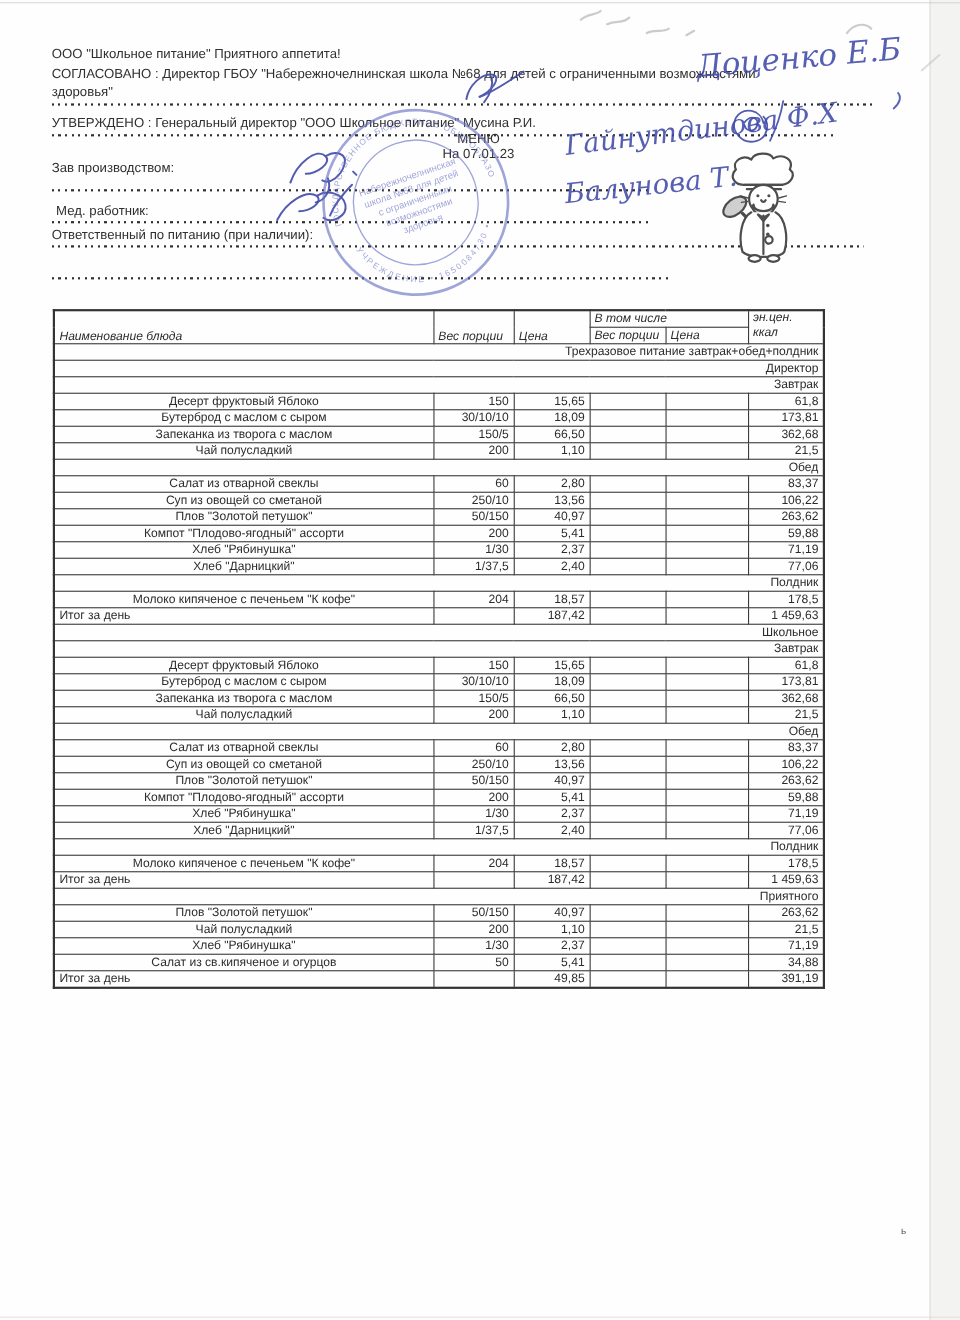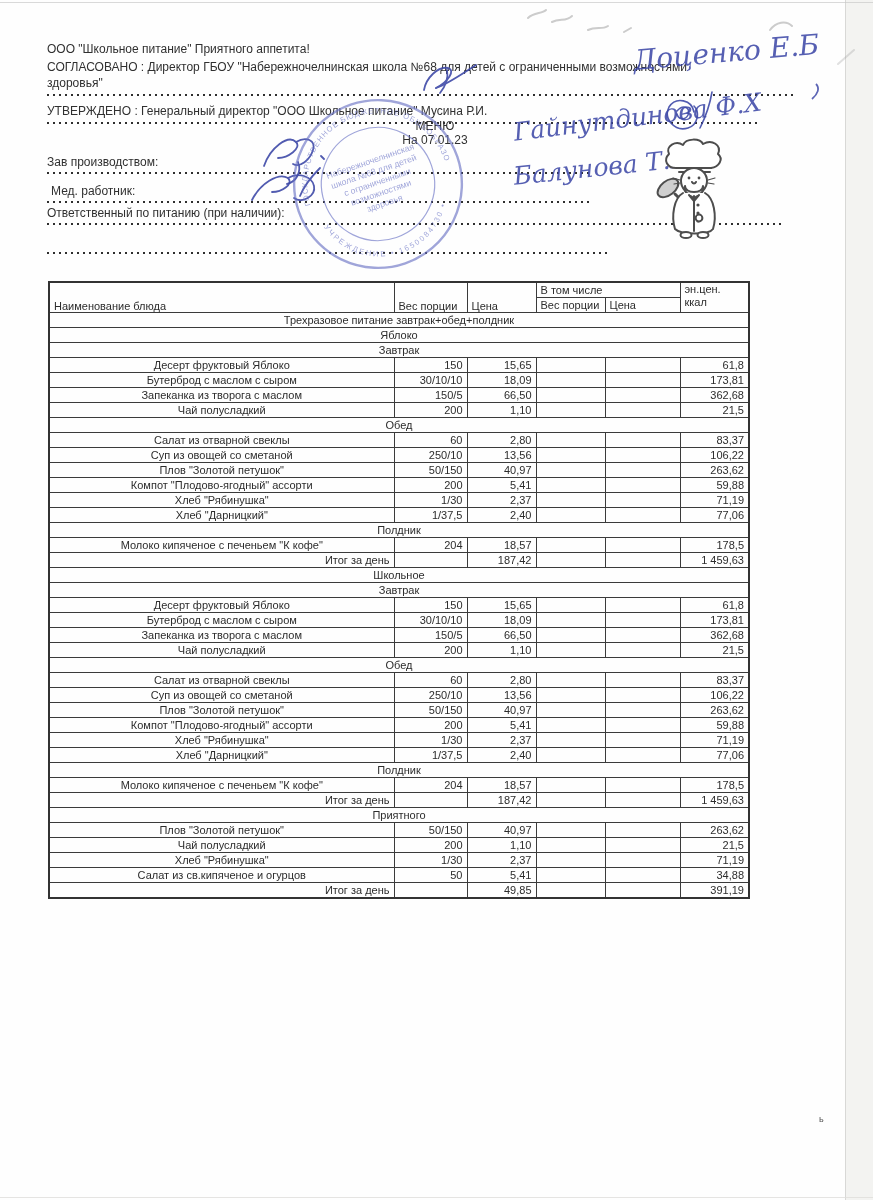--- a/index.html
+++ b/index.html
@@ -38,27 +38,27 @@
   table.menu{
     position:absolute;left:48px;top:281px;width:700px;
     border-collapse:collapse;table-layout:fixed;
     font-size:11px;color:#2c2c2c;
   }
   table.menu th,table.menu td{
     border:1px solid #3b3b3b;padding:0 4px;height:14px;line-height:12.5px;
     overflow:hidden;white-space:nowrap;font-weight:normal;
   }
   table.menu{border:2px solid #333;}
-  table.menu thead th{text-align:left;}
+  table.menu thead th{text-align:left;font-style:italic;}
   .th-bottom{vertical-align:bottom;padding-bottom:2px;}
   .th-top{vertical-align:top;padding-top:1px;margin-left:41px;}
   .c-name{text-align:center;}
   .c-num{text-align:right;}
-  td.sec{text-align:center;}
-  td.total-label{text-align:right;}
+  td.sec{text-align:right;}
+  td.total-label{text-align:left;}
 </style>
 </head>
 <body>
 
 <div class="page">
 
   <div class="scan-right-strip"></div>
   <div class="scan-right-edge"></div>
   <div class="scan-top-edge"></div>
   <div class="scan-bottom-edge"></div>
@@ -67,21 +67,21 @@
   <div class="tline" style="left:47px;top:60px;">СОГЛАСОВАНО : Директор ГБОУ "Набережночелнинская школа №68 для детей с ограниченными возможностями</div>
   <div class="tline" style="left:47px;top:76px;">здоровья"</div>
   <div class="dots" style="left:47px;top:93px;width:746px;"></div>
 
   <div class="tline" style="left:47px;top:104px;">УТВЕРЖДЕНО : Генеральный директор "ООО Школьное питание" Мусина Р.И.</div>
   <div class="dots" style="left:47px;top:121px;width:713px;"></div>
 
   <div class="center-block" style="left:335px;top:119px;width:200px;">МЕНЮ</div>
   <div class="center-block" style="left:335px;top:133px;width:200px;">На 07.01.23</div>
 
-  <div class="tline" style="left:47px;top:155px;">Зав производством:</div>
+  <div class="tline" style="left:47px;top:145px;">Зав производством:</div>
   <div class="dots" style="left:47px;top:171px;width:543px;"></div>
 
   <div class="tline" style="left:51px;top:184px;">Мед. работник:</div>
   <div class="dots" style="left:47px;top:200px;width:543px;"></div>
 
   <div class="tline" style="left:47px;top:206px;">Ответственный по питанию (при наличии):</div>
   <div class="dots" style="left:47px;top:222px;width:738px;"></div>
 
   <div class="dots" style="left:47px;top:251px;width:563px;"></div>
 
@@ -206,21 +206,21 @@
       <tr>
         <th>Вес порции</th>
         <th>Цена</th>
       </tr>
     </thead>
     <tbody>
         <tr>
           <td colspan="6" class="sec">Трехразовое питание завтрак+обед+полдник</td>
         </tr>
         <tr>
-          <td colspan="6" class="sec">Яблоко</td>
+          <td colspan="6" class="sec">Директор</td>
         </tr>
         <tr>
           <td colspan="6" class="sec">Завтрак</td>
         </tr>
         <tr>
           <td class="c-name">Десерт фруктовый Яблоко</td>
           <td class="c-num">150</td>
           <td class="c-num">15,65</td>
           <td class="c-num"></td>
           <td class="c-num"></td>

